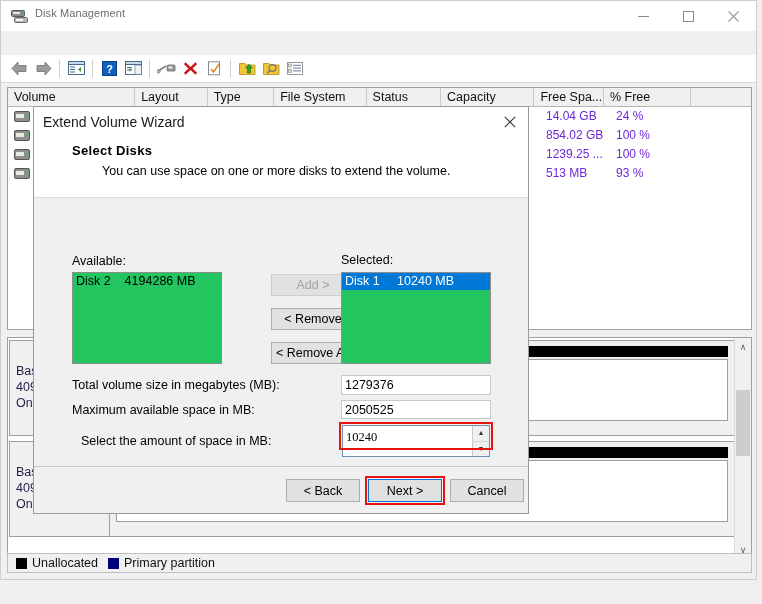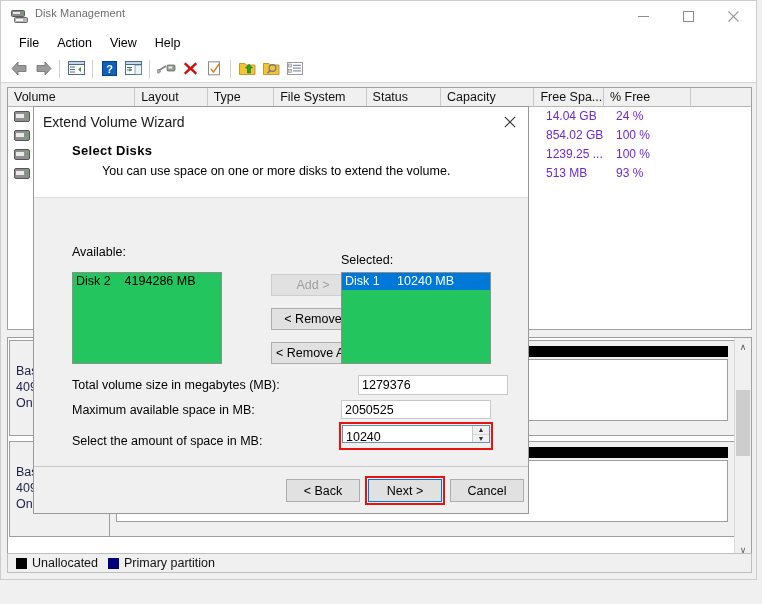--- a/index.html
+++ b/index.html
@@ -330,26 +330,20 @@
         </div>
         <div class="wbtn">
           <svg width="11" height="11" viewBox="0 0 11 11">
               <line x1="0.5" y1="0.5" x2="10.5" y2="10.5" stroke="#9b9b9b" stroke-width="1.1"></line>
               <line x1="10.5" y1="0.5" x2="0.5" y2="10.5" stroke="#9b9b9b" stroke-width="1.1"></line>
             </svg>
         </div>
       </div>
     </div>
 
-    <div class="menubar">
-      <div class="menuitem">File</div>
-      <div class="menuitem">Action</div>
-      <div class="menuitem">View</div>
-      <div class="menuitem">Help</div>
-    </div>
 
     <div class="toolbar">
       <div class="tb">
         <svg width="17" height="15" viewBox="0 0 17 15">
           <path d="M7 1 L1 7.5 L7 14 L7 10.5 L15 10.5 L15 4.5 L7 4.5 Z" fill="#9a9a9a" stroke="#6e6e6e" stroke-width="0.8"></path>
         </svg>
       </div>
       <div class="tb">
         <svg width="17" height="15" viewBox="0 0 17 15">
           <path d="M10 1 L16 7.5 L10 14 L10 10.5 L2 10.5 L2 4.5 L10 4.5 Z" fill="#9a9a9a" stroke="#6e6e6e" stroke-width="0.8"></path>
@@ -565,42 +559,42 @@
             <line x1="0.8" y1="0.8" x2="11.2" y2="11.2" stroke="#333" stroke-width="1.1"></line>
             <line x1="11.2" y1="0.8" x2="0.8" y2="11.2" stroke="#333" stroke-width="1.1"></line>
           </svg>
       </div>
       <span class="dlg-heading">Select Disks</span>
       <span class="dlg-sub">You can use space on one or more disks to extend the volume.</span>
     </div>
 
     <div class="dlg-body">
 
-      <span class="lbl" style="left:38px; top:47px;">Available:</span>
+      <span class="lbl" style="left:38px; top:56px;">Available:</span>
       <div class="listbox" style="left:38px; top:74px; width:150px; height:92px;">
         <div class="lbitem">Disk 2    4194286 MB</div>
       </div>
 
       <div class="btn disabled" style="left:237px; top:76px; width:84px; height:22px;">Add &gt;</div>
       <div class="btn" style="left:237px; top:110px; width:84px; height:22px;">&lt; Remove</div>
       <div class="btn" style="left:237px; top:144px; width:84px; height:22px;">&lt; Remove All</div>
 
       <span class="lbl" style="left:307px; top:55px;">Selected:</span>
       <div class="listbox" style="left:307px; top:74px; width:150px; height:92px;">
         <div class="lbitem sel">Disk 1     10240 MB</div>
       </div>
 
       <span class="lbl" style="left:38px; top:180px;">Total volume size in megabytes (MB):</span>
-      <div class="tfield" style="left:324px; top:177px; width:150px; height:20px;">1279376</div>
+      <div class="tfield" style="left:307px; top:177px; width:150px; height:20px;">1279376</div>
 
       <span class="lbl" style="left:38px; top:205px;">Maximum available space in MB:</span>
       <div class="tfield" style="left:307px; top:202px; width:150px; height:19px;">2050525</div>
 
-      <span class="lbl" style="left:38px; top:236px;text-align:right;">Select the amount of space in MB:</span>
-      <div class="spin" style="left:308px; top:227px; width:148px; height:18px;">
+      <span class="lbl" style="left:47px; top:236px;text-align:right;">Select the amount of space in MB:</span>
+      <div class="spin" style="left:308px; top:227px; width:148px; height:32px;font-family:Liberation Serif, serif;">
         <span class="sval">10240</span>
         <div class="sbtns">
           <div class="sbtn">▲</div>
           <div class="sbtn">▼</div>
         </div>
       </div>
       <div class="hl-red" style="left:305px; top:224px; width:154px; height:28px;"></div>
     </div>
 
     <div class="dlg-footer">

